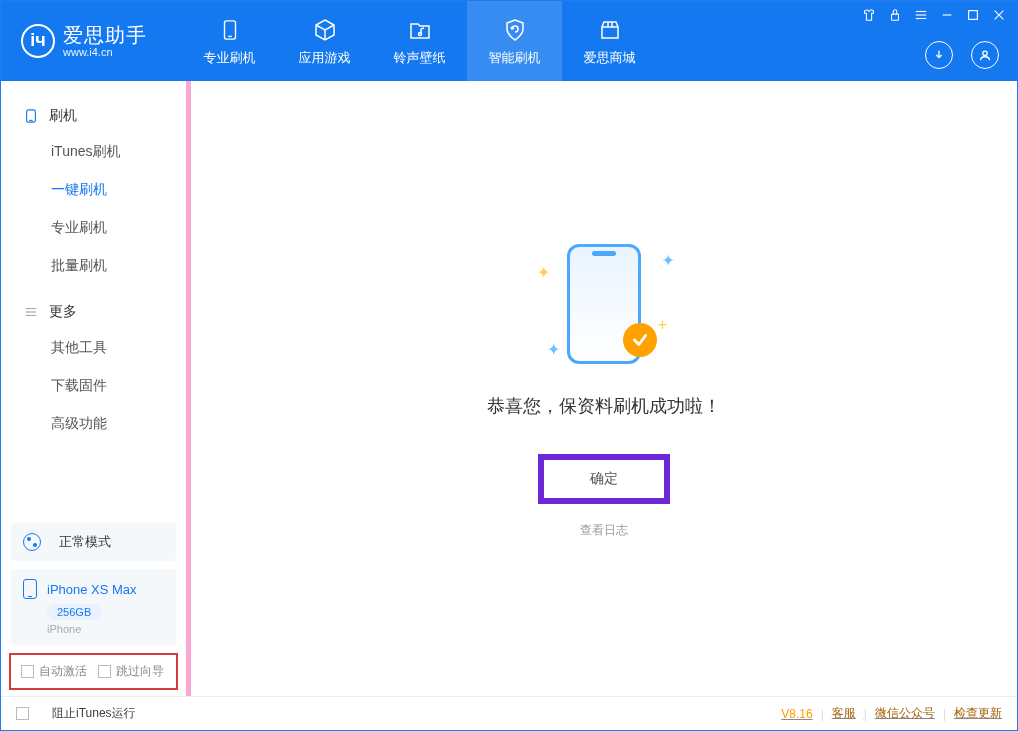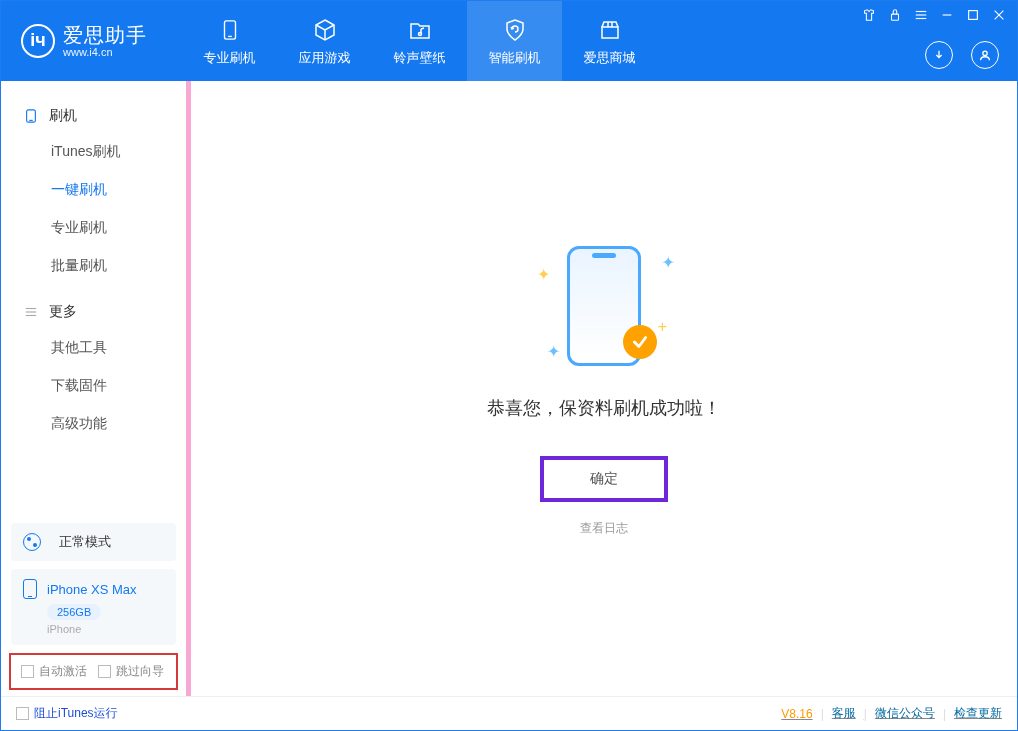--- a/index.html
+++ b/index.html
@@ -56,30 +56,30 @@
 .phone-body { position: absolute; left: 50%; top: 5px; transform: translateX(-50%); width: 74px; height: 120px; border: 3px solid #4aa8ff; border-radius: 12px; background: linear-gradient(to bottom, #eaf4ff, #fff); }
 .phone-body::before { content:''; position:absolute; top:4px; left:50%; transform:translateX(-50%); width:24px; height:5px; background:#4aa8ff; border-radius:3px; }
 .check-badge { position: absolute; right: 32px; bottom: 12px; width: 34px; height: 34px; background: #ffa200; border-radius: 50%; display: flex; align-items: center; justify-content: center; }
 .check-badge svg { width: 18px; height: 18px; }
 .sparkle { position: absolute; font-size: 16px; }
 .sp1 { left: 18px; top: 24px; color: #ffcf4d; }
 .sp2 { right: 14px; top: 12px; color: #6bc0ff; }
 .sp3 { left: 28px; bottom: 10px; color: #6bc0ff; }
 .sp4 { right: 22px; bottom: 35px; color: #ffcf4d; }
 .success-text { font-size: 18px; color: #333; margin-bottom: 36px; }
-.ok-btn { padding: 10px 46px; border: 4px solid #6d28d9; background: #fff; font-size: 14px; color: #555; cursor: pointer; margin-bottom: 18px; }
+.ok-btn { padding: 10px 46px; border: 6px solid #6d28d9; background: #fff; font-size: 14px; color: #555; cursor: pointer; margin-bottom: 18px; }
 .log-link { font-size: 12px; color: #999; cursor: pointer; }
 
 
 .footer { height: 34px; border-top: 1px solid #eee; display: flex; align-items: center; padding: 0 15px; font-size: 12px; color: #888; }
-.footer .chk { color: #1d4ed8; }
+.footer .chk { color: #404040; gap: 18px; }
 .footer-right { margin-left: auto; display: flex; align-items: center; gap: 8px; text-decoration: underline; }
 .footer-right .ver { color: #ff9a00; }
 .footer-right .sep { color: #ddd; }
-.footer-right .flink { color: #0369a1; cursor: pointer; }
+.footer-right .flink { color: #a16207; cursor: pointer; }
 </style>
 </head>
 <body>
 
 <div class="header">
   <div class="logo-area">
     <div class="logo-circle">iч</div>
     <div class="logo-text">
       <div class="logo-title">爱思助手</div>
       <div class="logo-sub">www.i4.cn</div>

